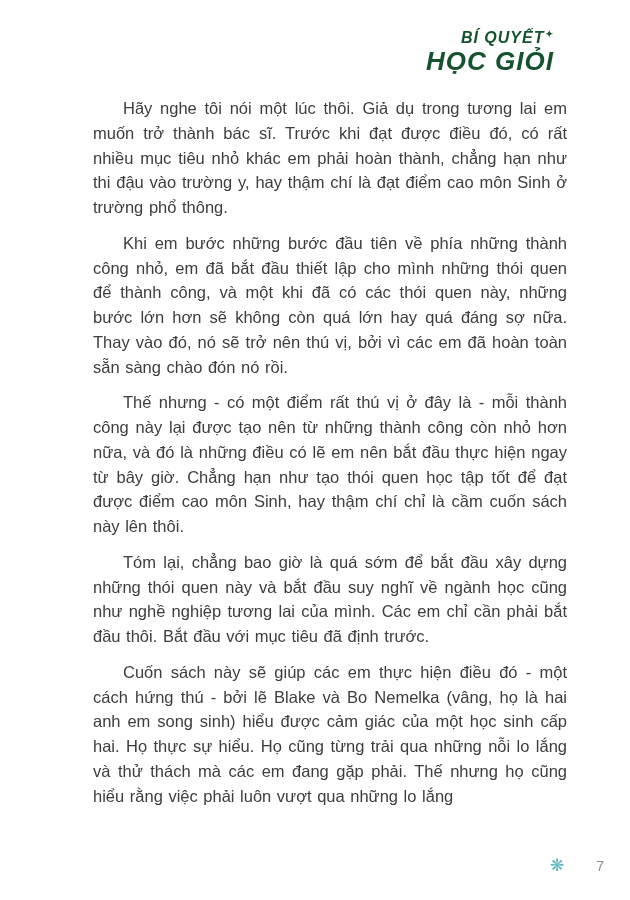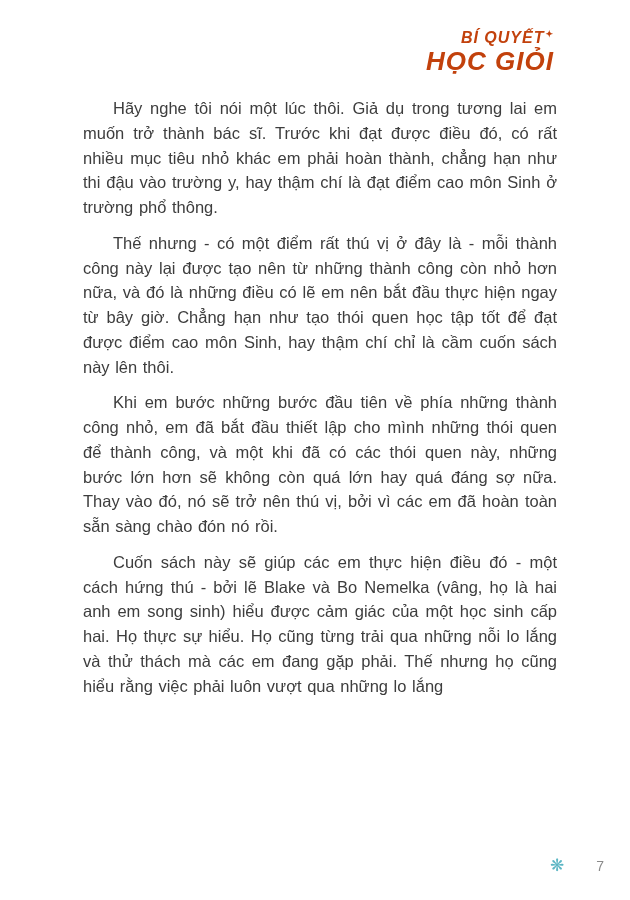--- a/index.html
+++ b/index.html
@@ -17,21 +17,21 @@
     height: 900px;
     background: #ffffff;
   }
 
   
   .logo {
     position: absolute;
     top: 30px;
     right: 76px;
     text-align: right;
-    color: #c2410c;
+    color: #14532d;
     line-height: 1.05;
   }
   .logo-line1 {
     font-size: 16px;
     font-weight: bold;
     font-style: italic;
     letter-spacing: 1px;
     position: relative;
   }
   .logo-line1 .sparkle {
@@ -45,21 +45,21 @@
     font-weight: bold;
     font-style: italic;
     letter-spacing: 1px;
     margin-top: 1px;
   }
 
   
   .content {
     position: absolute;
     top: 96px;
-    left: 83px;
+    left: 93px;
     width: 474px;
   }
   .content p {
     font-size: 16.5px;
     line-height: 1.5;
     color: #3d3d3d;
     text-align: justify;
     text-indent: 30px;
     margin-bottom: 11px;
     word-spacing: 1px;
@@ -92,22 +92,23 @@
 
   <div class="logo">
     <div class="logo-line1">
       <span>BÍ QUYẾT</span><span class="sparkle">✦</span>
     </div>
     <div class="logo-line2">HỌC GIỎI</div>
   </div>
 
   <div class="content">
     <p>Hãy nghe tôi nói một lúc thôi. Giả dụ trong tương lai em muốn trở thành bác sĩ. Trước khi đạt được điều đó, có rất nhiều mục tiêu nhỏ khác em phải hoàn thành, chẳng hạn như thi đậu vào trường y, hay thậm chí là đạt điểm cao môn Sinh ở trường phổ thông.</p>
+    <p>Khi em bước những bước đầu tiên về phía những thành công nhỏ, em đã bắt đầu thiết lập cho mình những thói quen để thành công, và một khi đã có các thói quen này, những bước lớn hơn sẽ không còn quá lớn hay quá đáng sợ nữa. Thay vào đó, nó sẽ trở nên thú vị, bởi vì các em đã hoàn toàn sẵn sàng chào đón nó rồi.</p>
     <p>Thế nhưng - có một điểm rất thú vị ở đây là - mỗi thành công này lại được tạo nên từ những thành công còn nhỏ hơn nữa, và đó là những điều có lẽ em nên bắt đầu thực hiện ngay từ bây giờ. Chẳng hạn như tạo thói quen học tập tốt để đạt được điểm cao môn Sinh, hay thậm chí chỉ là cầm cuốn sách này lên thôi.</p>
-    <p>Khi em bước những bước đầu tiên về phía những thành công nhỏ, em đã bắt đầu thiết lập cho mình những thói quen để thành công, và một khi đã có các thói quen này, những bước lớn hơn sẽ không còn quá lớn hay quá đáng sợ nữa. Thay vào đó, nó sẽ trở nên thú vị, bởi vì các em đã hoàn toàn sẵn sàng chào đón nó rồi.</p>
+    <p>Tóm lại, chẳng bao giờ là quá sớm để bắt đầu xây dựng những thói quen này và bắt đầu suy nghĩ về ngành học cũng như nghề nghiệp tương lai của mình. Các em chỉ cần phải bắt đầu thôi. Bắt đầu với mục tiêu đã định trước.</p>
     <p>Cuốn sách này sẽ giúp các em thực hiện điều đó - một cách hứng thú - bởi lẽ Blake và Bo Nemelka (vâng, họ là hai anh em song sinh) hiểu được cảm giác của một học sinh cấp hai. Họ thực sự hiểu. Họ cũng từng trải qua những nỗi lo lắng và thử thách mà các em đang gặp phải. Thế nhưng họ cũng hiểu rằng việc phải luôn vượt qua những lo lắng</p>
   </div>
 
   <div class="footer">
     <span class="snowflake">❋</span>
     <span class="page-num">7</span>
   </div>
 
 </div>
 

